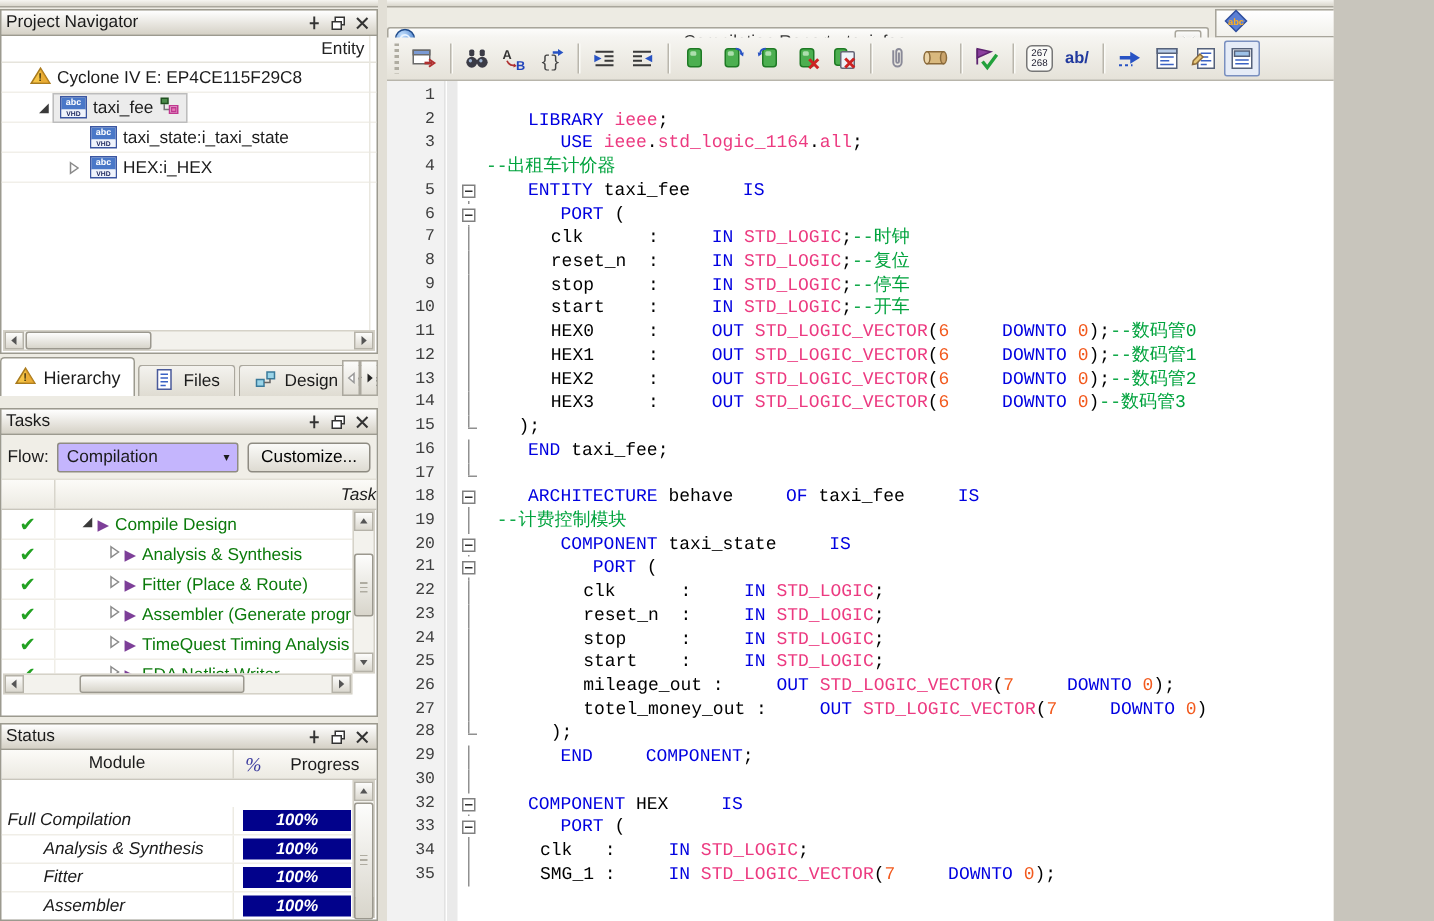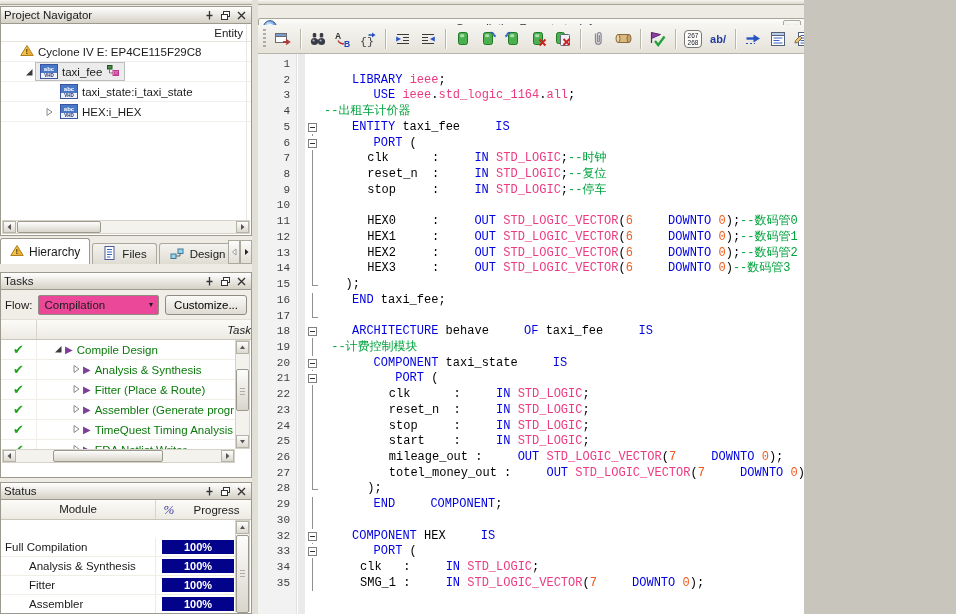--- a/index.html
+++ b/index.html
@@ -1,17 +1,17 @@
 <!DOCTYPE html>
 <html style="--k: #0000E0; --t: #EC3A80; --n: #F25A1E; --c: #00A33D; --p: #000000; --bar: #02028B;"><head>
 <meta charset="utf-8">
 <style>
   html,body{margin:0;padding:0;background:#C8C5BC;}
   *{box-sizing:border-box;}
-  #root{position:relative;width:804px;height:614px;background:#EDEBE3;
+  #root{position:relative;width:889px;height:614px;background:#EDEBE3;
         font-family:"Liberation Sans",sans-serif;font-size:11.5px;color:#1B1B1B;overflow:hidden;}
   .top-sliver{position:absolute;left:0;top:0;width:956px;height:5px;
         background:linear-gradient(#F6F5F1,#DAD7CD);border-bottom:1px solid #A9A69C;}
   
   .dockpanel{position:absolute;left:0;width:252px;}
   .ptitle{height:18px;background:linear-gradient(#FFFFFF,#D5D1C6);border:1px solid #9C9A8F;
           display:flex;align-items:center;padding:0 3px;}
   .ptitle-text{flex:1;font-size:11.5px;}
   .winbtns{display:flex;gap:2px;}
   .winbtn{width:14px;height:13px;display:flex;align-items:center;justify-content:center;cursor:default;}
@@ -35,40 +35,40 @@
   .tab{display:flex;align-items:center;gap:5px;padding:0 9px;height:21px;
        background:linear-gradient(#F4F3EF,#DFDCD2);border:1px solid #ABA89E;border-bottom:none;
        border-radius:3px 3px 0 0;white-space:nowrap;margin-right:2px;}
   .tab.active{height:26px;background:#FFF;border-color:#9C9A8F;font-size:12px;}
   .tabarrows{position:absolute;right:0;bottom:0;height:24px;display:flex;}
   .tabarrow{width:12px;height:24px;background:linear-gradient(#FBFBFA,#E2DFD6);border:1px solid #ABA89E;
             display:flex;align-items:center;justify-content:center;}
   
   #tasks{top:272px;height:206px;}
   .flowrow{height:30px;background:#F0EEE7;border-bottom:1px solid #E2DFD6;display:flex;align-items:center;padding:0 4px;gap:6px;}
-  .combo{width:138px;height:20px;background:#ec4899;border:1px solid #8F8C82;border-radius:2px;
+  .combo{width:138px;height:20px;background:#c4b5fd;border:1px solid #8F8C82;border-radius:2px;
          display:flex;align-items:center;padding:0 5px;}
   .combo span.v{flex:1;}
   .btn{height:20px;background:linear-gradient(#FAFAF8,#DEDBD2);border:1px solid #8E8B82;border-radius:3px;
        padding:0 8px;display:flex;align-items:center;font-size:11.5px;}
   .gridhead{height:20px;background:linear-gradient(#FCFBF8,#ECEAE2);border-bottom:1px solid #C9C6BC;
             display:flex;align-items:center;}
   #task-head .c1{width:36px;border-right:1px solid #D8D5CC;height:100%;}
   #task-head .c2{flex:1;text-align:right;font-style:italic;}
   #task-rows{position:absolute;left:0;right:15px;top:50px;bottom:28px;overflow:hidden;}
   .taskrow{height:20px;display:flex;align-items:center;border-bottom:1px solid #F0EEE7;}
   .taskrow .chk{width:36px;text-align:center;color:#22A122;font-size:13px;border-right:1px solid #F0EEE7;align-self:stretch;line-height:20px;}
   .taskrow .play{color:#7D3F98;font-size:10px;margin:0 4px 0 2px;}
   .taskrow .tlabel{color:#0B7A0B;white-space:nowrap;}
   
   #status{top:482px;height:132px;}
   #status-head .c1{width:155px;text-align:center;border-right:1px solid #D8D5CC;height:100%;line-height:19px;}
   #status-head .c2{width:26px;text-align:center;font-family:"Liberation Serif",serif;font-style:italic;color:#3A3A9E;font-size:13px;}
   #status-head .c3{flex:1;text-align:center;}
-  #status-rows{position:absolute;left:0;right:15px;top:38px;bottom:0;overflow:hidden;}
+  #status-rows{position:absolute;left:0;right:15px;top:38px;bottom:0;overflow:hidden;font-style:italic;}
   .strow{height:19px;display:flex;align-items:center;border-bottom:1px solid #F0EEE7;}
   .strow .mod{width:155px;border-right:1px solid #EDEBE3;align-self:stretch;display:flex;align-items:center;white-space:nowrap;overflow:hidden;}
   .pbar{margin-left:6px;width:72px;height:14px;background:var(--bar);display:flex;align-items:center;justify-content:center;
         color:#FFF;font-weight:bold;font-size:11px;}
   
   .hsb{position:absolute;height:14px;background:#F3F2ED;border:1px solid #D5D2C8;}
   .vsb{position:absolute;width:15px;background:#F3F2ED;border:1px solid #D5D2C8;}
   .sbtn{position:absolute;background:linear-gradient(#FDFDFC,#DBD8CF);border:1px solid #B5B2A8;
         display:flex;align-items:center;justify-content:center;}
   .hsb .sbtn{top:0;width:13px;height:12px;}
@@ -703,20 +703,21 @@
             <span class="fv"></span>
           </span>
         <span class="ltext"><span class="sp">      stop     : </span><span class="sk">IN</span><span class="sp"> </span><span class="st">STD_LOGIC</span><span class="sp">;</span><span class="sc">--停车</span></span>
         </div>
         <div class="line">
         <span class="lnum">10</span>
         <span class="lmargin"></span>
           <span class="fold">
             <span class="fv"></span>
           </span>
+        <span class="ltext"><span class="sp">      start    : </span><span class="sk">IN</span><span class="sp"> </span><span class="st">STD_LOGIC</span><span class="sp">;</span><span class="sc">--开车</span></span>
         </div>
         <div class="line">
         <span class="lnum">11</span>
         <span class="lmargin"></span>
           <span class="fold">
             <span class="fv"></span>
           </span>
         <span class="ltext"><span class="sp">      HEX0     : </span><span class="sk">OUT</span><span class="sp"> </span><span class="st">STD_LOGIC_VECTOR</span><span class="sp">(</span><span class="sn">6</span><span class="sp"> </span><span class="sk">DOWNTO</span><span class="sp"> </span><span class="sn">0</span><span class="sp">);</span><span class="sc">--数码管0</span></span>
         </div>
         <div class="line">

